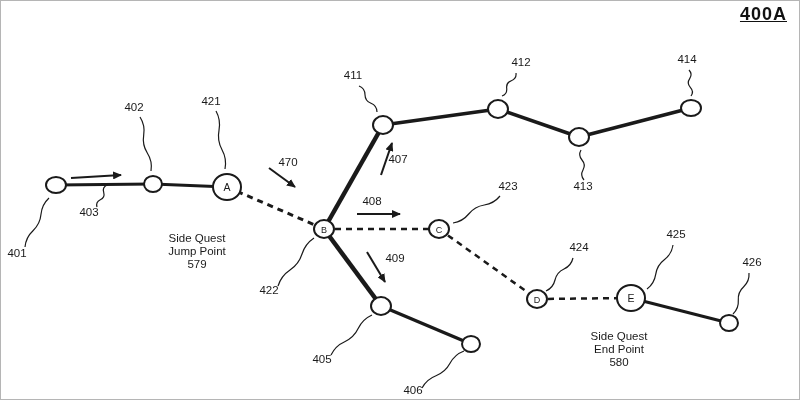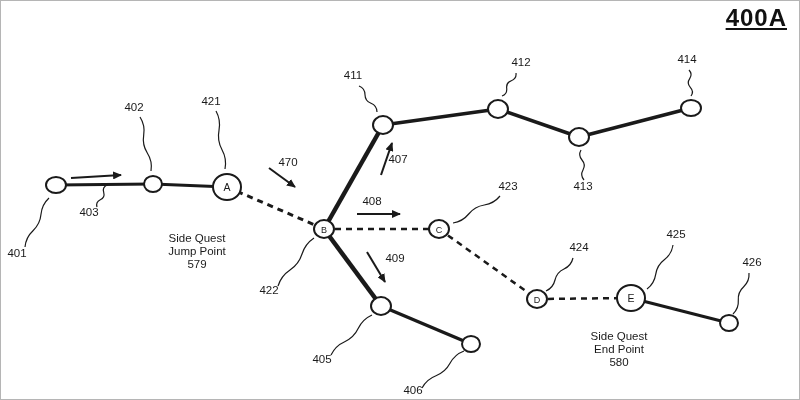--- a/index.html
+++ b/index.html
@@ -3,21 +3,21 @@
 <meta charset="utf-8">
 <style>
   html,body{margin:0;padding:0;}
   body{
     width:800px;height:400px;position:relative;overflow:hidden;
     background:#ffffff;box-sizing:border-box;border:1px solid #b5b5b5;
     font-family:"Liberation Sans",sans-serif;
   }
   #figure-label{
     position:absolute;top:3px;right:12px;
-    font-size:24px;font-weight:bold;text-decoration:underline;
+    font-size:18px;font-weight:bold;text-decoration:underline;
     letter-spacing:1px;color:#111;
   }
   #diagram{position:absolute;top:0;left:0;}
   #diagram text{font-family:"Liberation Sans",sans-serif;}
 </style>
 </head>
 <body>
 
 <div id="figure-label">400A</div>
 <svg id="diagram" width="800" height="400" viewBox="0 0 800 400">

